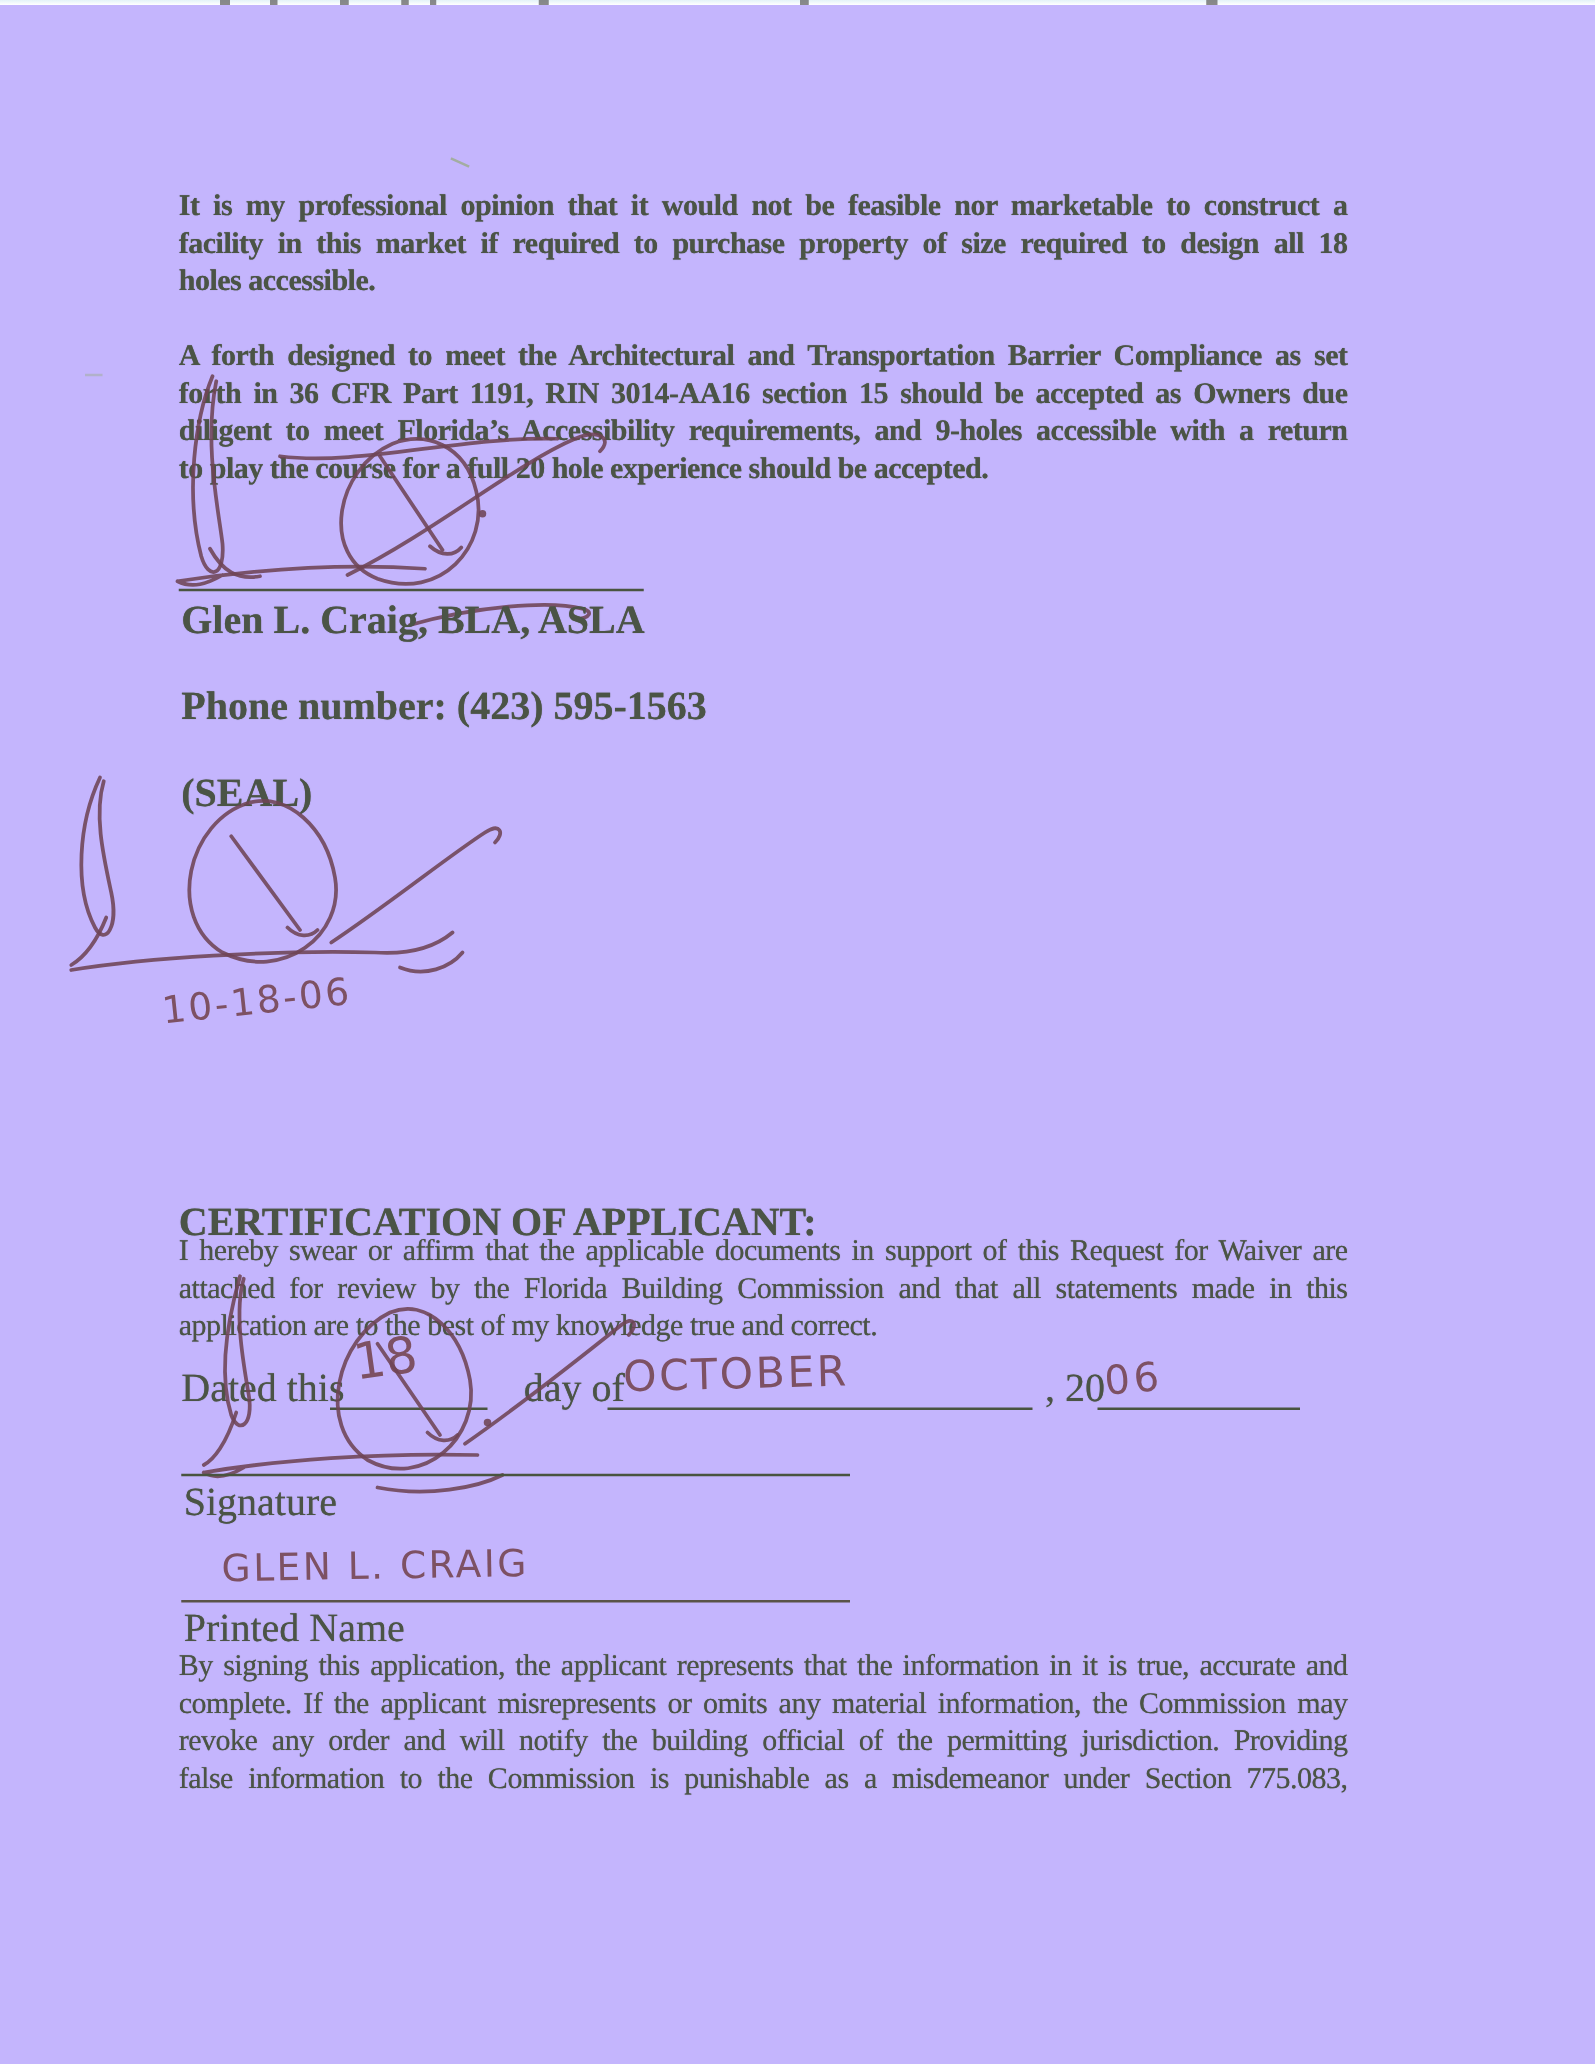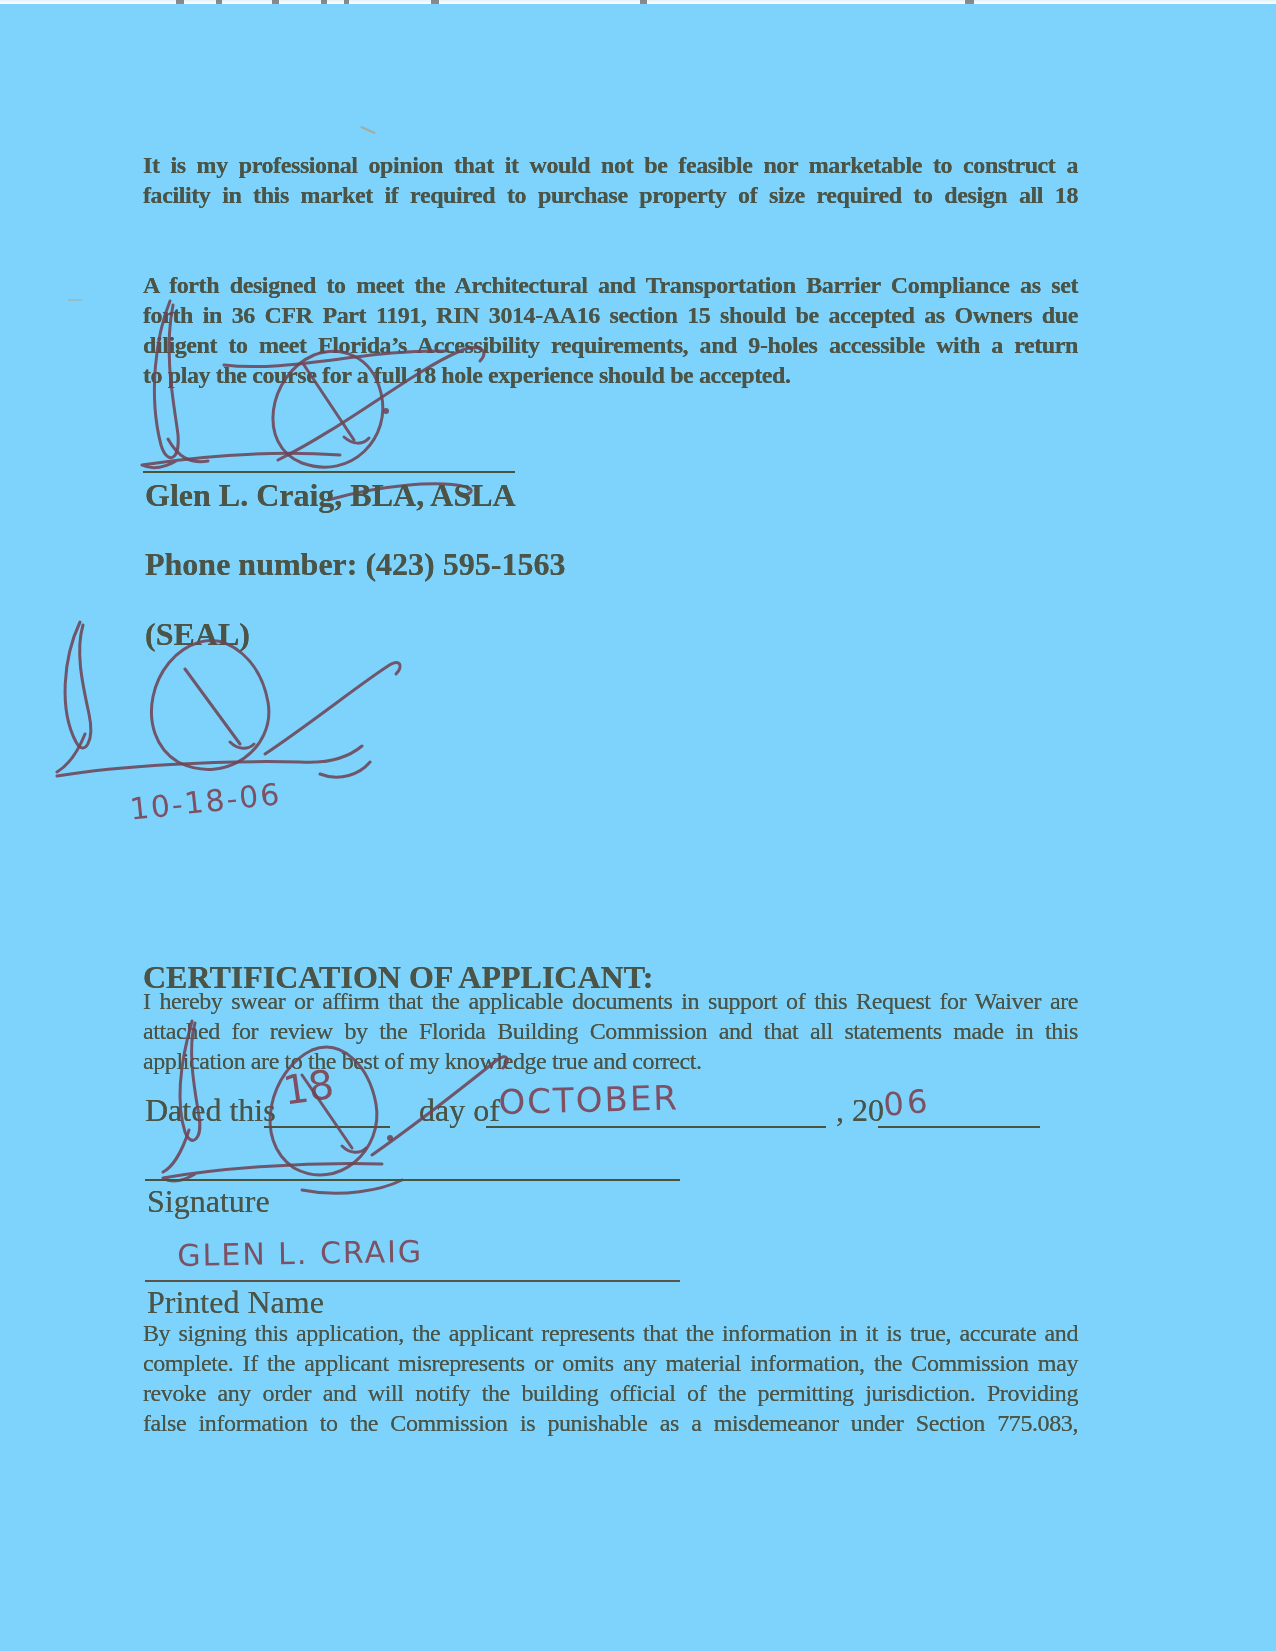--- a/index.html
+++ b/index.html
@@ -1,20 +1,20 @@
 <!DOCTYPE html>
 <html><head>
 <meta charset="utf-8">
 <style>
   html,body{margin:0;padding:0;background:#e8e8e8;}
   .page{
     position:relative;
     width:1276px;height:1651px;
     margin:0 auto;
-    background:#7dd3fc;
+    background:#c4b5fd;
     font-family:"Liberation Serif", serif;
     color:#4b5446;
     overflow:hidden;
   }
   .abs{position:absolute;}
   
   .para{
     width:935px;
     font-size:24px;
     line-height:30px;
@@ -57,27 +57,28 @@
   <div class="abs speck" style="left:344px;width:5px;"></div>
   <div class="abs speck" style="left:431px;width:8px;"></div>
   <div class="abs speck" style="left:640px;width:7px;"></div>
   <div class="abs speck" style="left:965px;width:9px;"></div>
   <div class="abs artifact" style="left:360px;top:129px;width:16px;transform:rotate(24deg);"></div>
   <div class="abs artifact" style="left:68px;top:299px;width:14px;opacity:.55;"></div>
 
   <div class="abs para bold" style="left:143px;top:150px;">
       <div class="tline">It is my professional opinion that it would not be feasible nor marketable to construct a</div>
       <div class="tline">facility in this market if required to purchase property of size required to design all 18</div>
+      <div class="tline tlast">holes accessible.</div>
     </div>
 
   <div class="abs para bold" style="left:143px;top:270px;">
       <div class="tline">A forth designed to meet the Architectural and Transportation Barrier Compliance as set</div>
       <div class="tline">forth in 36 CFR Part 1191, RIN 3014-AA16 section 15 should be accepted as Owners due</div>
       <div class="tline">diligent to meet Florida’s Accessibility requirements, and 9-holes accessible with a return</div>
-      <div class="tline tlast">to play the course for a full 18 hole experience should be accepted.</div>
+      <div class="tline tlast">to play the course for a full 20 hole experience should be accepted.</div>
     </div>
 
   <svg class="abs sig" style="left:128px;top:293px;" width="375" height="218" viewBox="0 0 375 218">
     <path d="M42,8 C28,42 20,102 33,152 C39,172 52,168 50,142 C47,116 35,62 45,12"></path>
     <path d="M40,146 C50,164 62,171 80,168"></path>
     <path d="M14,172 C80,162 150,158 212,162 M14,172 C26,178 38,174 50,167"></path>
     <path d="M186,62 C140,82 128,152 174,170 C224,188 264,144 253,100 C244,62 212,52 186,62"></path>
     <path d="M176,72 L226,147 M216,144 C225,152 235,152 241,145"></path>
     <path d="M150,167 C220,132 285,78 332,58 C352,50 362,58 352,68"></path>
     <path d="M96,72 C160,80 240,56 318,58"></path>

